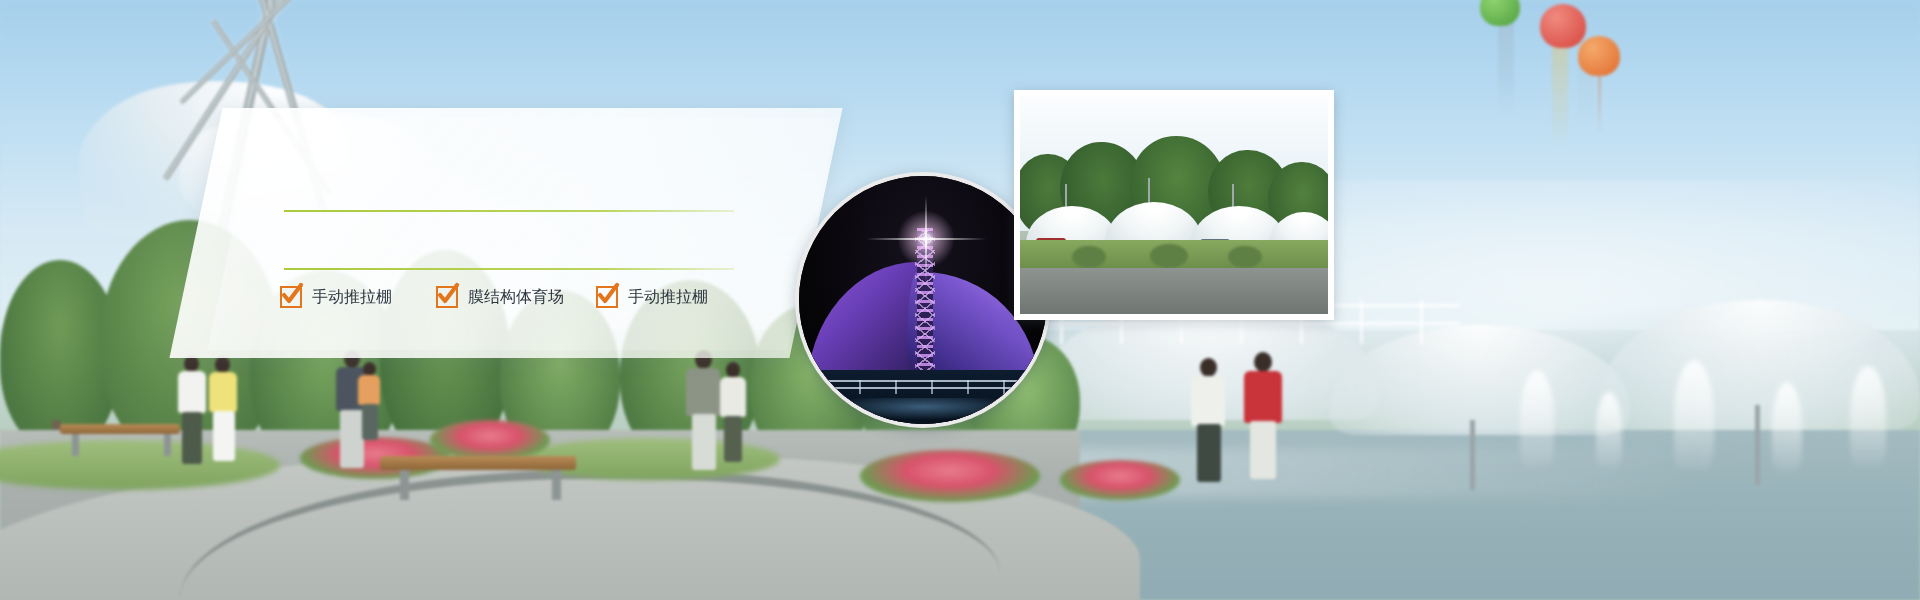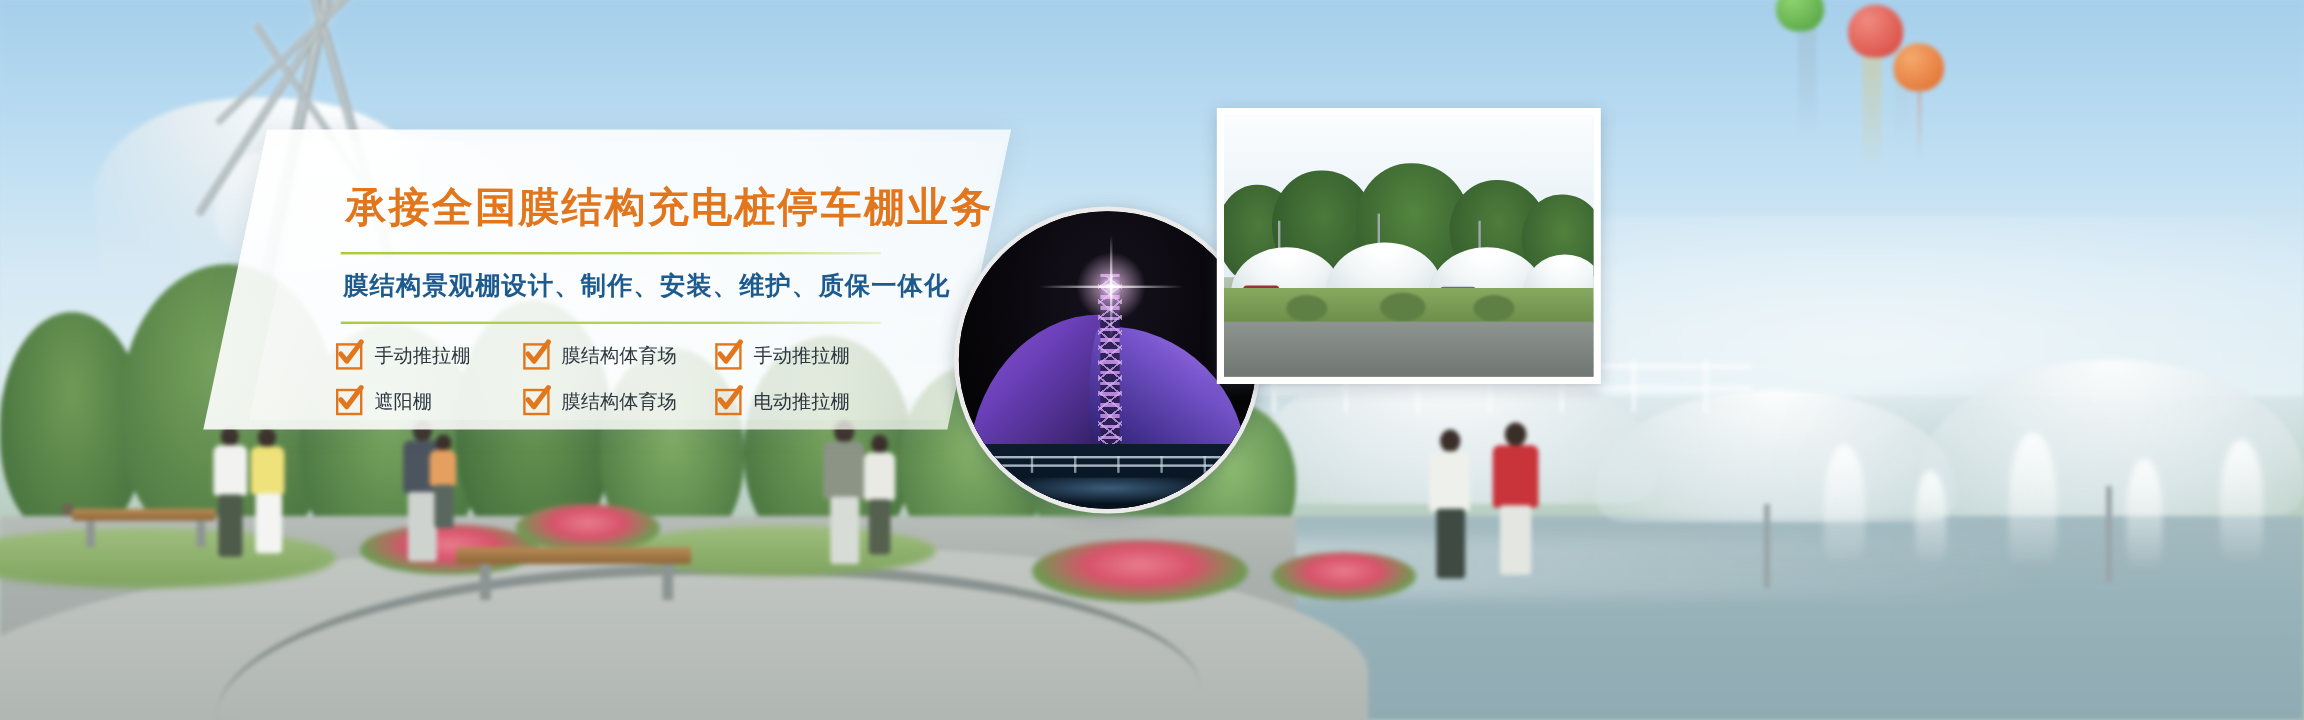--- a/index.html
+++ b/index.html
@@ -343,24 +343,22 @@
       <div class="rail-post" style="left:320px;"></div>
       <div class="rail-post" style="left:380px;"></div>
     </div>
   </div>
 
   <div class="panel-ghost"></div>
   <div class="panel"></div>
 
   <div class="panel-content">
 
-    <div class="headline">承接全国膜结构充电桩停车棚业务</div>
 
     <div class="rule rule-top"></div>
-    <div class="subtitle">膜结构景观棚设计、制作、安装、维护、质保一体化</div>
     <div class="rule rule-bot"></div>
 
     <div class="features">
 
       <div class="feat-row">
         <div class="feat feat-0">
           <span class="chk">
             <svg width="24" height="24" viewBox="0 0 24 24" aria-hidden="true">
               <path d="M4 13 L9 19 L21 3" fill="none" stroke="#e2761c" stroke-width="4.2" stroke-linecap="round" stroke-linejoin="round"></path>
             </svg>
@@ -378,46 +376,20 @@
         <div class="feat feat-2">
           <span class="chk">
             <svg width="24" height="24" viewBox="0 0 24 24" aria-hidden="true">
               <path d="M4 13 L9 19 L21 3" fill="none" stroke="#e2761c" stroke-width="4.2" stroke-linecap="round" stroke-linejoin="round"></path>
             </svg>
           </span>
           <span class="feat-label">手动推拉棚</span>
         </div>
       </div>
 
-      <div class="feat-row">
-        <div class="feat feat-0">
-          <span class="chk">
-            <svg width="24" height="24" viewBox="0 0 24 24" aria-hidden="true">
-              <path d="M4 13 L9 19 L21 3" fill="none" stroke="#e2761c" stroke-width="4.2" stroke-linecap="round" stroke-linejoin="round"></path>
-            </svg>
-          </span>
-          <span class="feat-label">遮阳棚</span>
-        </div>
-        <div class="feat feat-1">
-          <span class="chk">
-            <svg width="24" height="24" viewBox="0 0 24 24" aria-hidden="true">
-              <path d="M4 13 L9 19 L21 3" fill="none" stroke="#e2761c" stroke-width="4.2" stroke-linecap="round" stroke-linejoin="round"></path>
-            </svg>
-          </span>
-          <span class="feat-label">膜结构体育场</span>
-        </div>
-        <div class="feat feat-2">
-          <span class="chk">
-            <svg width="24" height="24" viewBox="0 0 24 24" aria-hidden="true">
-              <path d="M4 13 L9 19 L21 3" fill="none" stroke="#e2761c" stroke-width="4.2" stroke-linecap="round" stroke-linejoin="round"></path>
-            </svg>
-          </span>
-          <span class="feat-label">电动推拉棚</span>
-        </div>
-      </div>
 
     </div>
   </div>
 
   <div class="circle-photo">
     <div class="cp-sky"></div>
     <div class="cp-lights"></div>
     <div class="cp-sail-l"></div>
     <div class="cp-sail-r"></div>
     <div class="cp-sail-gold"></div>

